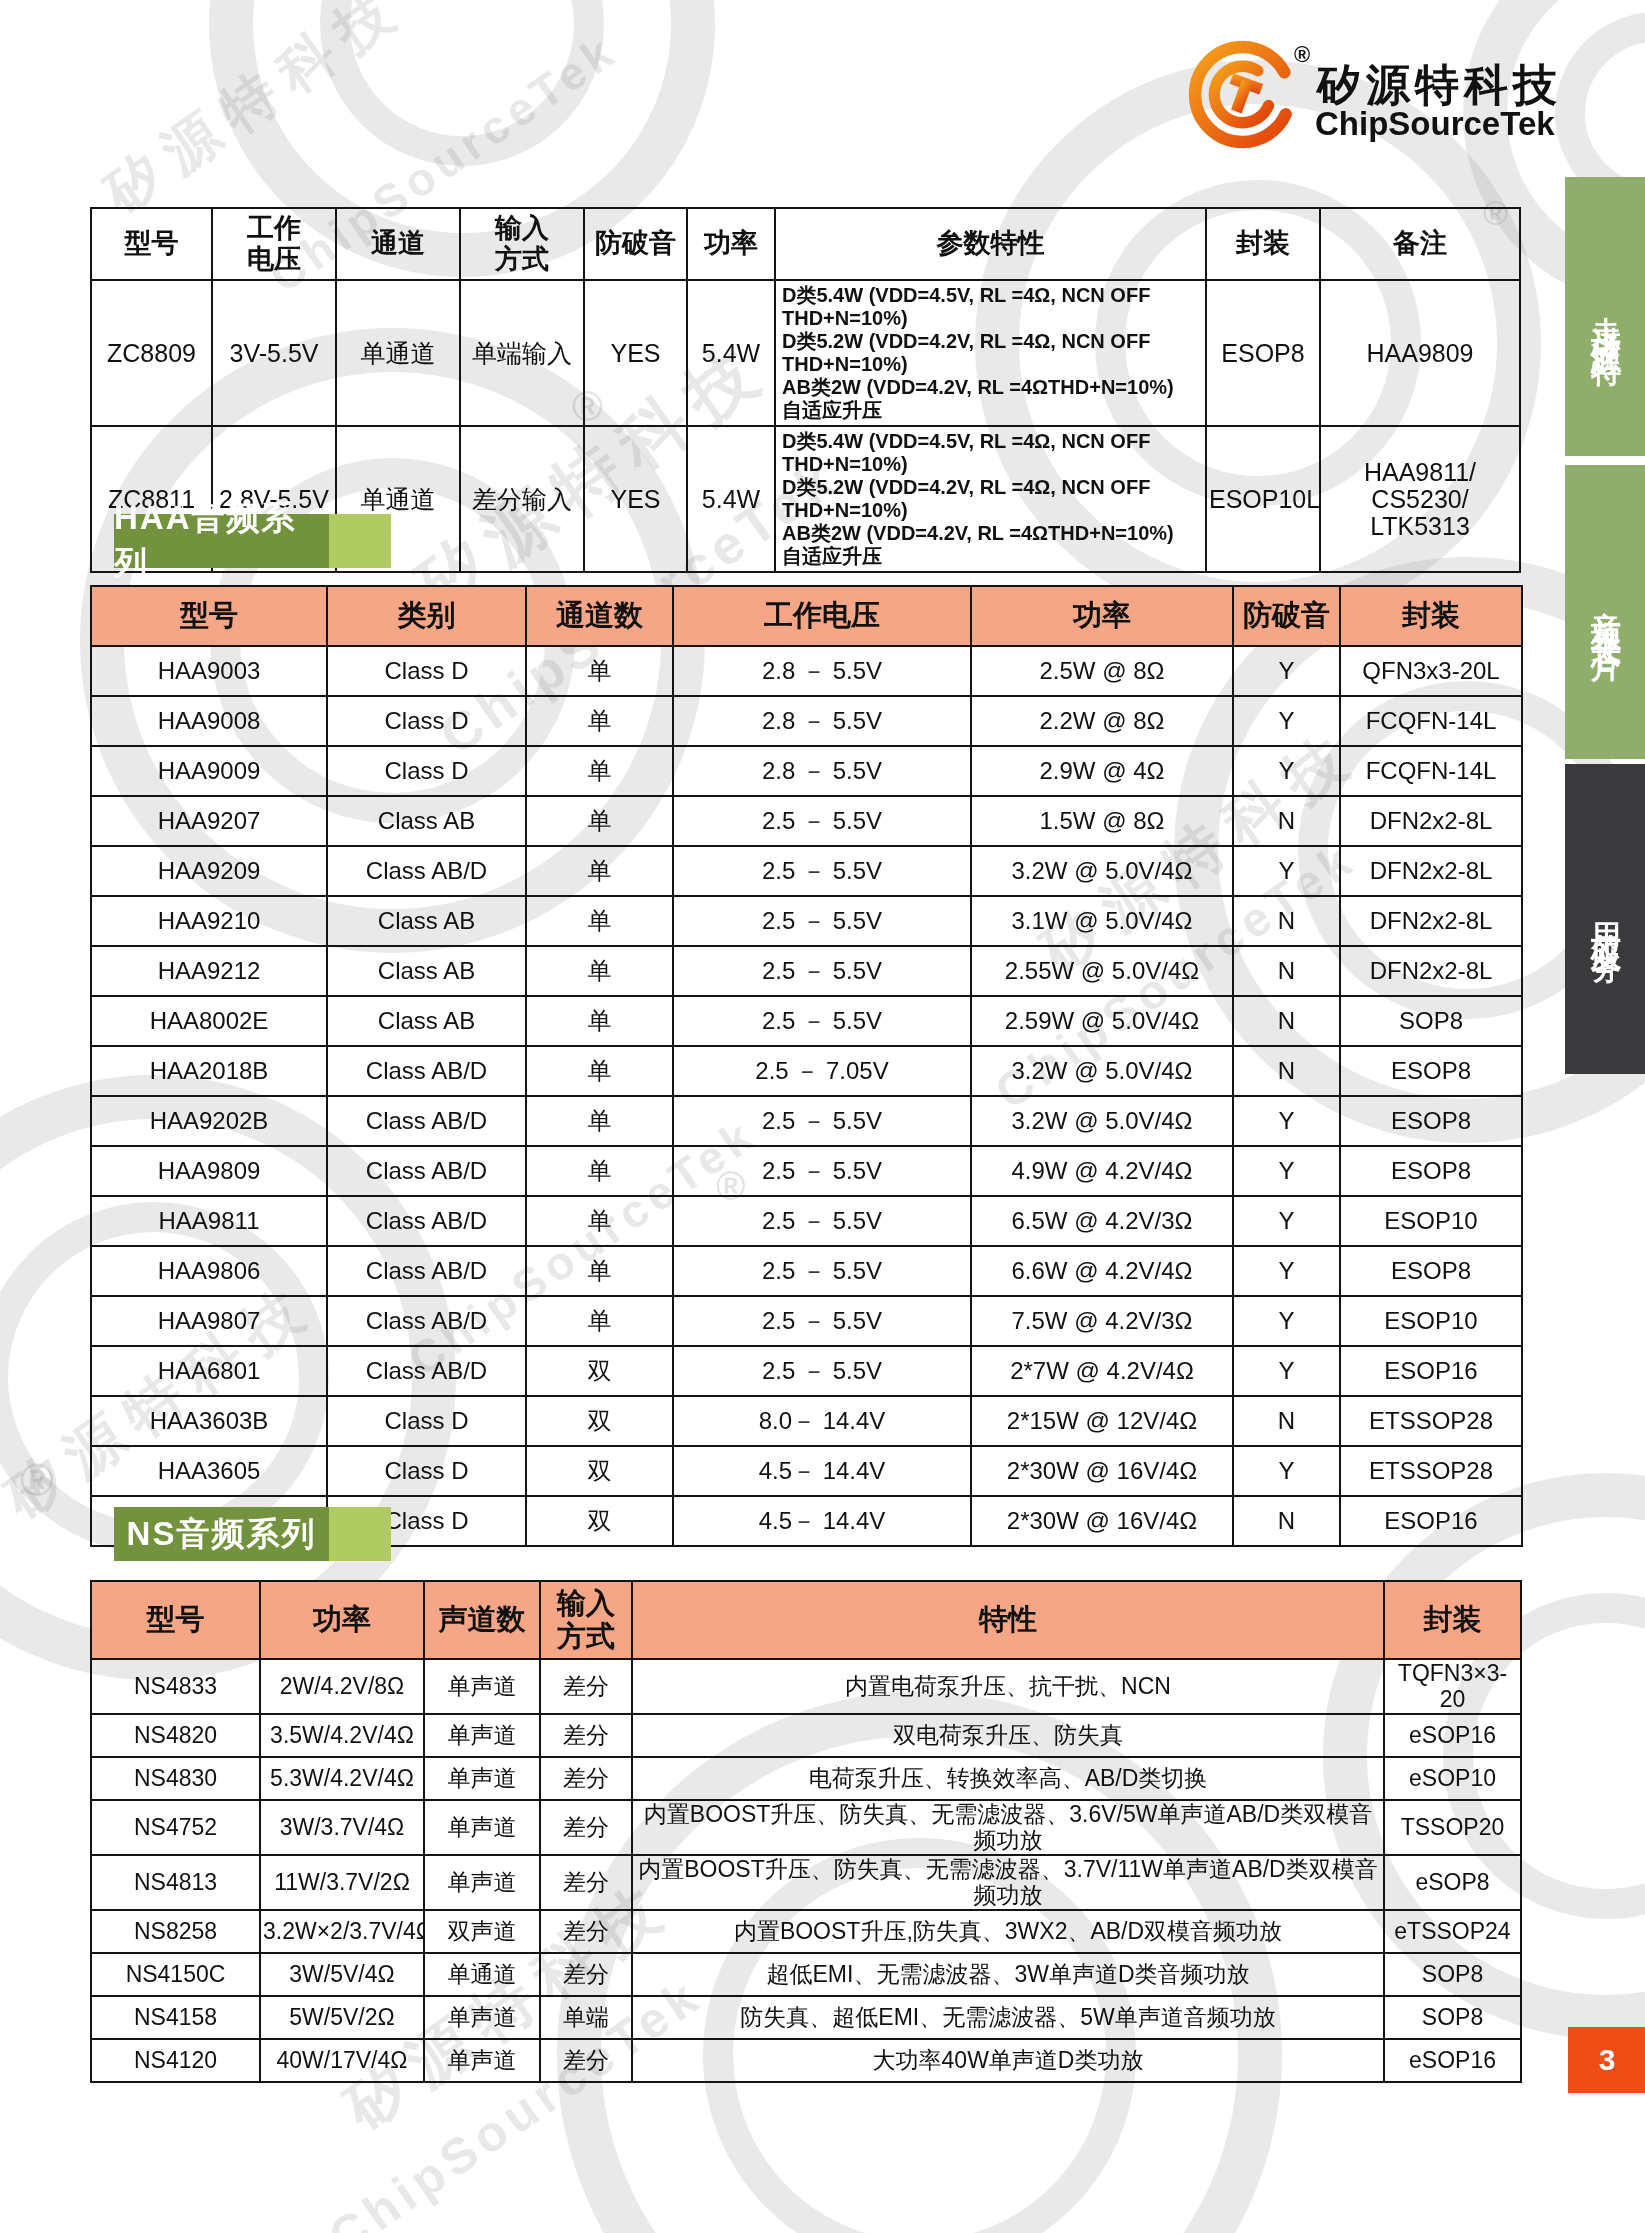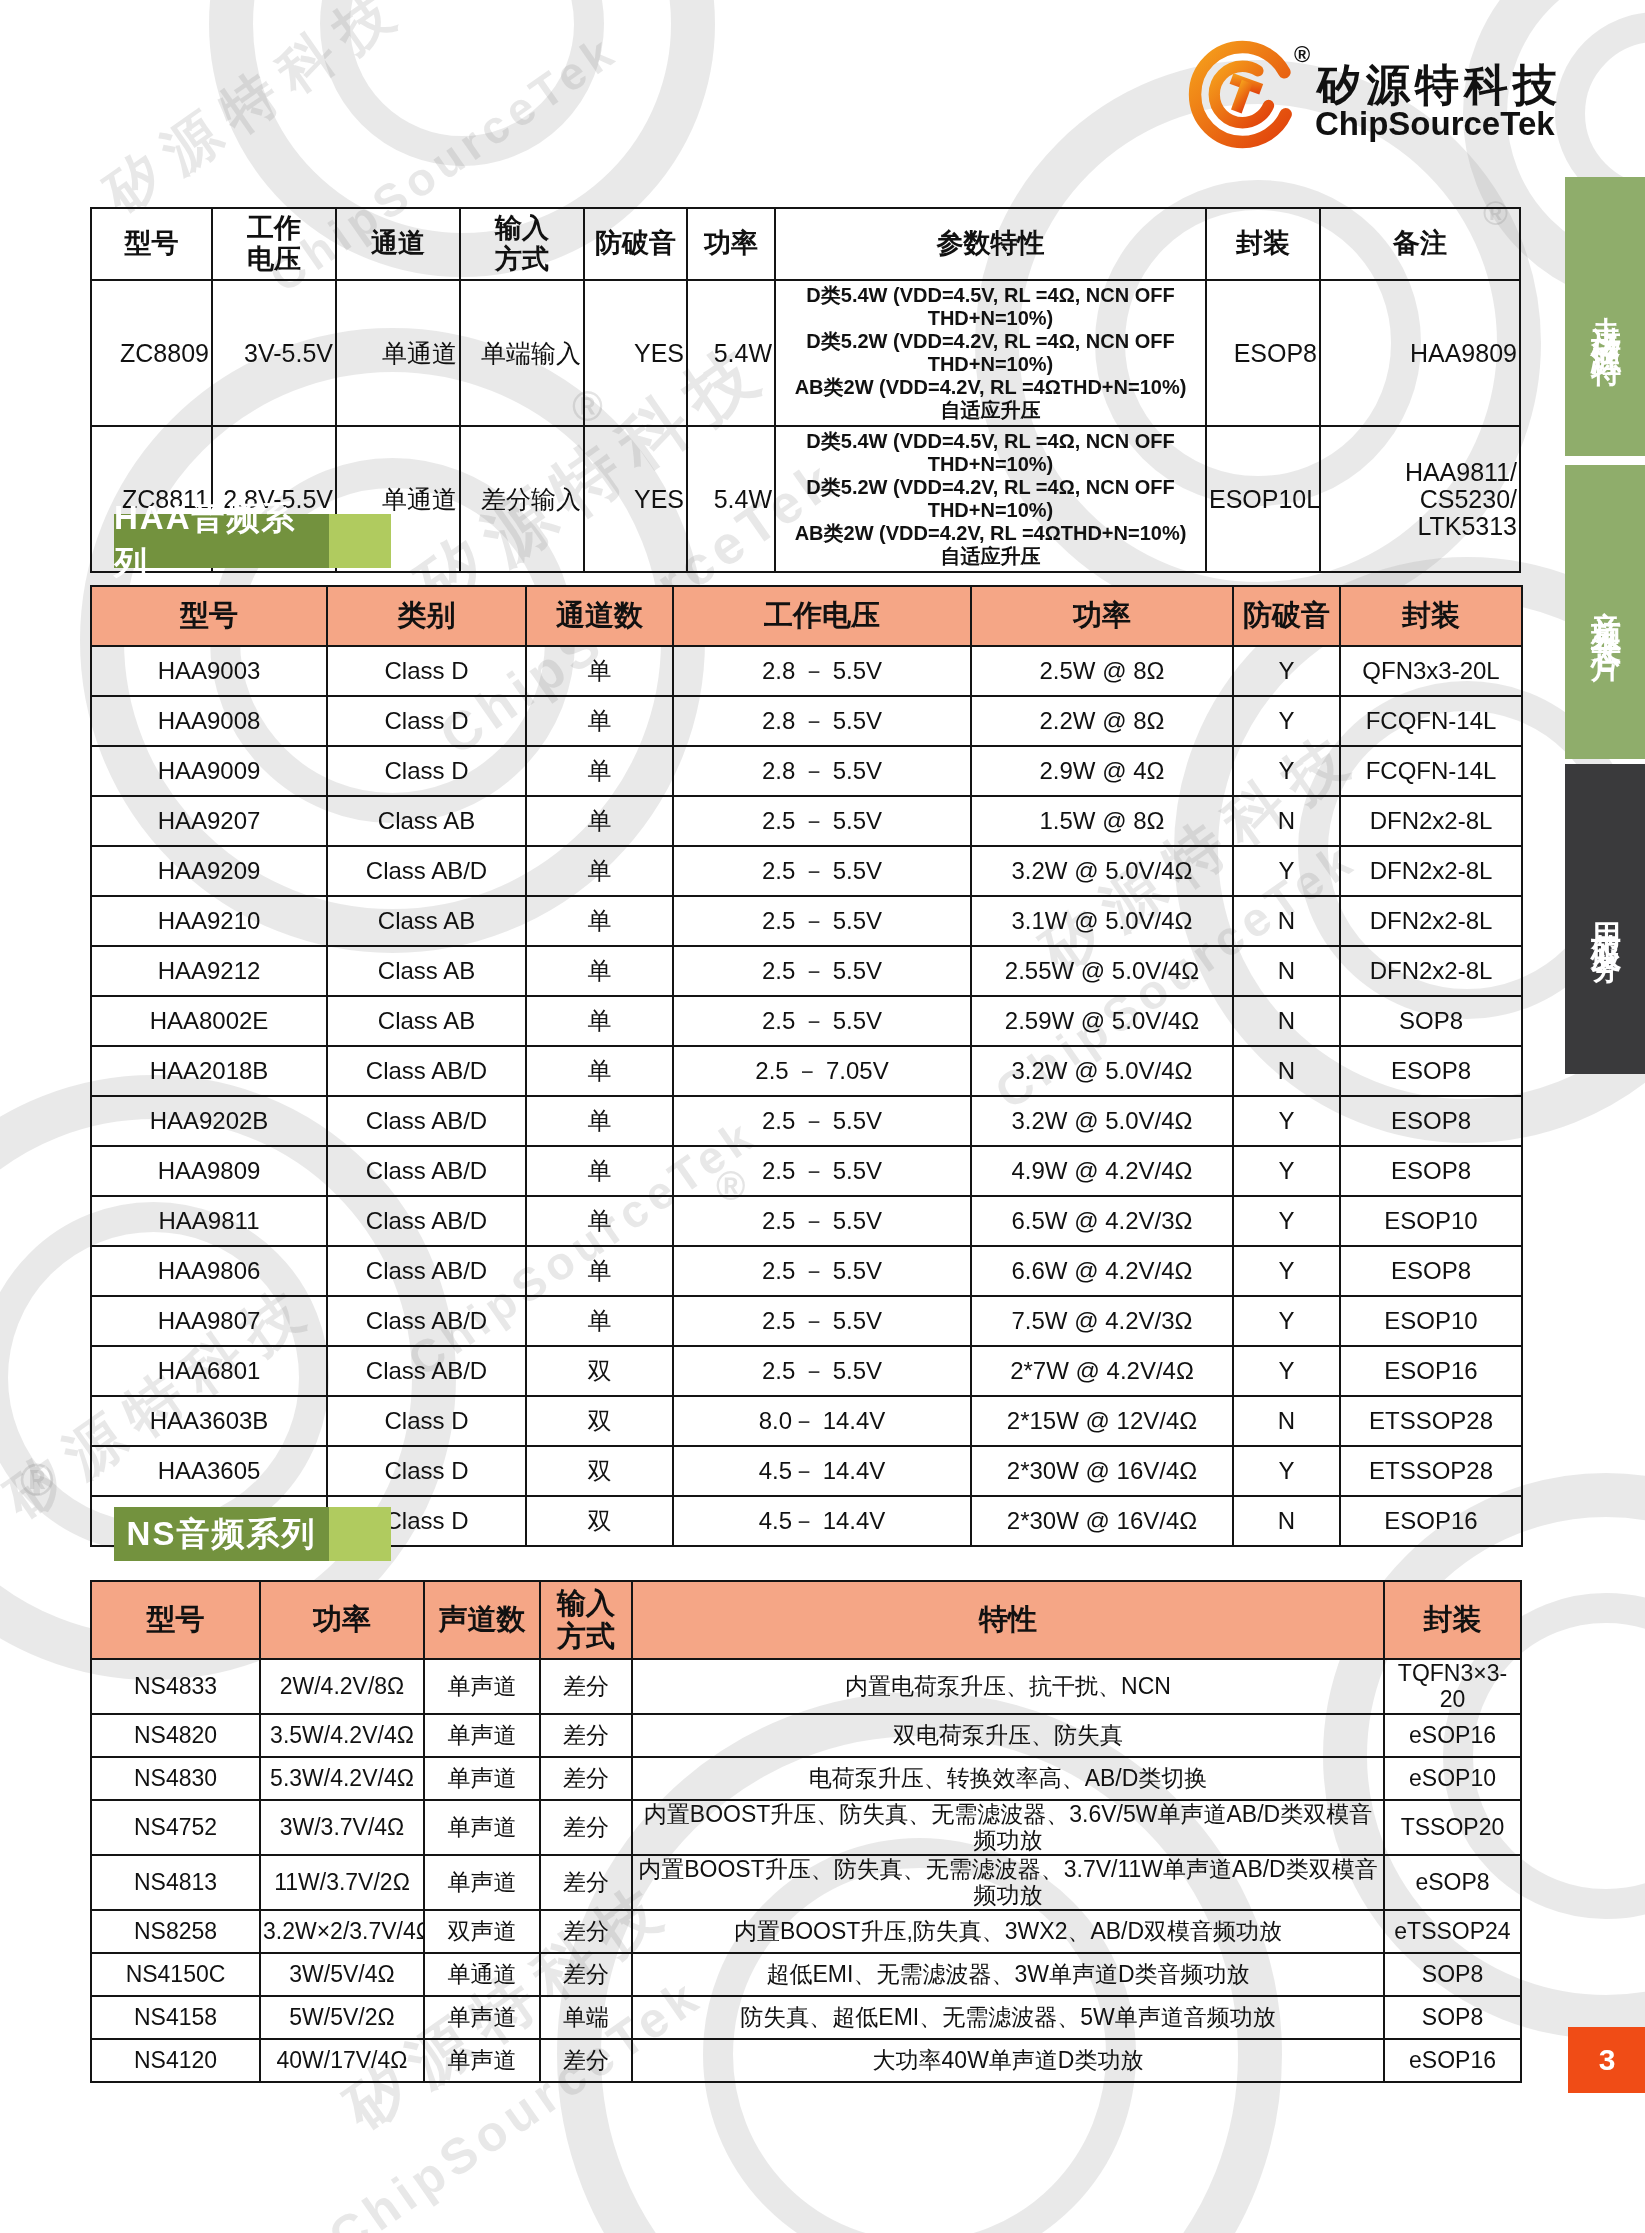--- a/index.html
+++ b/index.html
@@ -22,22 +22,22 @@
   table.tbl{position:absolute;border-collapse:collapse;table-layout:fixed;background:transparent;}
   .tbl th,.tbl td{border:2px solid #141414;text-align:center;vertical-align:middle;
                   padding:0 2px;overflow:hidden;line-height:1.15;}
   .tbl th{font-weight:bold;white-space:pre-line;}
   
   .zc{left:90px;top:207px;width:1431px;}
   .zc th{font-size:27px;}
   .zc thead tr{height:72px;}
   .zc tbody tr:nth-child(1){height:105px;}
   .zc tbody tr:nth-child(2){height:117px;}
-  .zc td{font-size:25px;text-align:right;}
-  .zc td.params{text-align:center;font-size:20px;line-height:23px;padding:3px 6px;
+  .zc td{font-size:25px;}
+  .zc td.params{text-align:left;font-size:20px;line-height:23px;padding:3px 6px;
                 white-space:pre-line;font-weight:600;}
   .zc td.note{white-space:pre-line;line-height:27px;}
   
   .banner{position:absolute;display:flex;height:54px;}
   .banner .b-dark{width:215px;background:#73923E;color:#fff;font-size:33px;font-weight:bold;
                   display:flex;align-items:center;justify-content:center;letter-spacing:2px;}
   .banner .b-light{width:62px;background:#B0CB5F;}
   .banner-haa{left:114px;top:514px;}
   .banner-ns{left:114px;top:1494px;margin-top:13px;}
   

